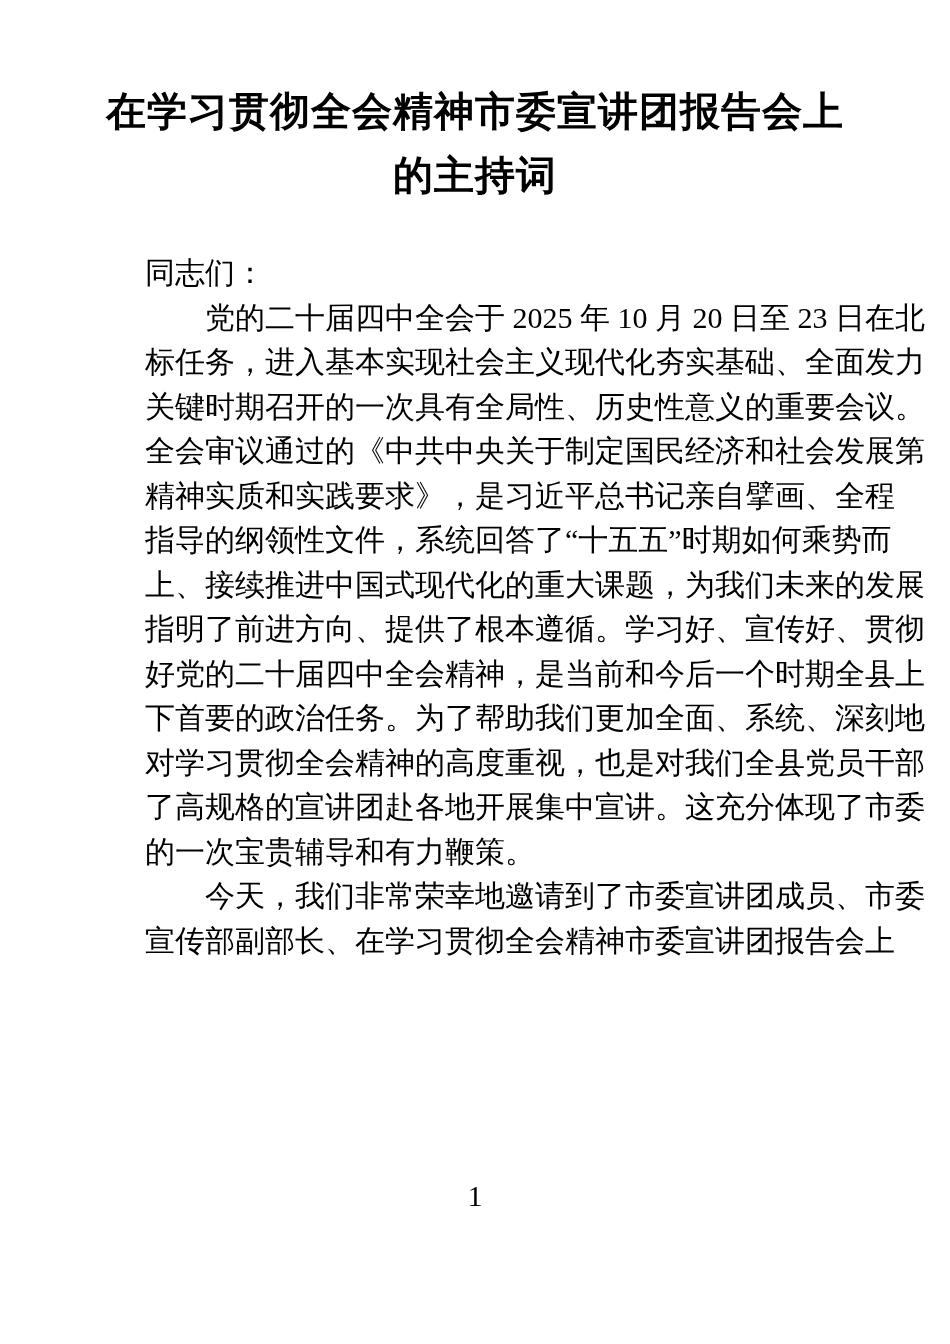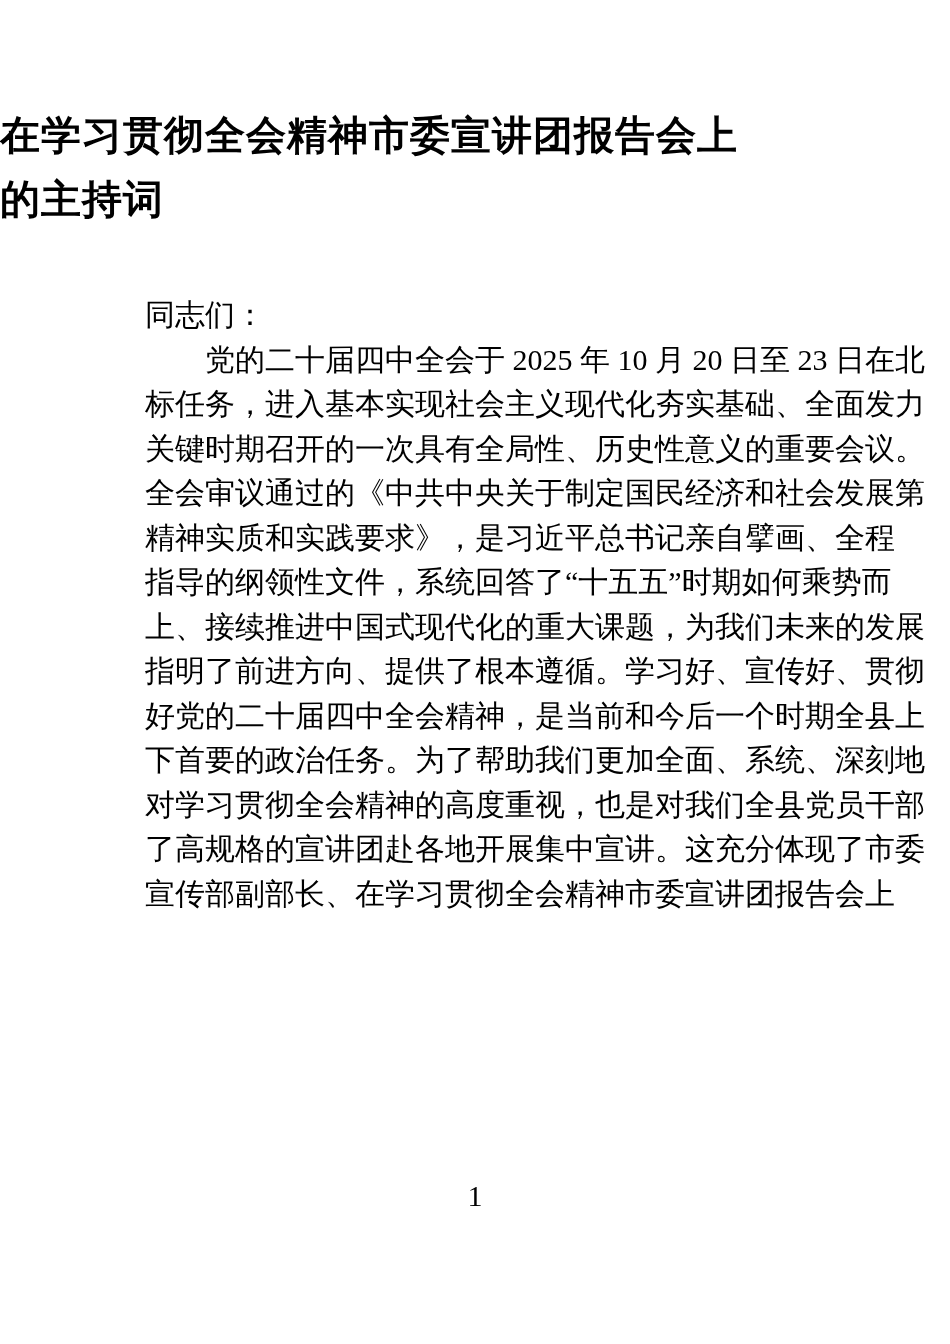--- a/index.html
+++ b/index.html
@@ -11,32 +11,32 @@
     position: relative;
     width: 950px;
     height: 1344px;
     background: #ffffff;
     color: #000000;
     font-family: "Liberation Serif", "DejaVu Serif", serif;
     overflow: hidden;
   }
   .doc-title {
     margin: 0;
-    padding-top: 104px;
-    text-align: left;
+    padding-top: 80px;
+    text-align: center;
     font-size: 40px;
     font-weight: bold;
     line-height: 64px;
     letter-spacing: 1px;
   }
   .doc-title .title-line {
     white-space: nowrap;
   }
   .doc-body {
-    margin-top: 61px;
+    margin-top: 43px;
     padding-left: 145px;
     padding-right: 88px;
     font-size: 30px;
     line-height: 44.5px;
     text-align: left;
   }
   .doc-body .line {
     white-space: nowrap;
   }
   .doc-body .line.indent {
@@ -69,18 +69,20 @@
       <div class="line">关键时期召开的一次具有全局性、历史性意义的重要会议。</div>
       <div class="line">全会审议通过的《中共中央关于制定国民经济和社会发展第</div>
       <div class="line">精神实质和实践要求》，是习近平总书记亲自擘画、全程</div>
       <div class="line">指导的纲领性文件，系统回答了“十五五”时期如何乘势而</div>
       <div class="line">上、接续推进中国式现代化的重大课题，为我们未来的发展</div>
       <div class="line">指明了前进方向、提供了根本遵循。学习好、宣传好、贯彻</div>
       <div class="line">好党的二十届四中全会精神，是当前和今后一个时期全县上</div>
       <div class="line">下首要的政治任务。为了帮助我们更加全面、系统、深刻地</div>
       <div class="line">对学习贯彻全会精神的高度重视，也是对我们全县党员干部</div>
       <div class="line">了高规格的宣讲团赴各地开展集中宣讲。这充分体现了市委</div>
+      <div class="line">的一次宝贵辅导和有力鞭策。</div>
+      <div class="line indent">今天，我们非常荣幸地邀请到了市委宣讲团成员、市委</div>
       <div class="line">宣传部副部长、在学习贯彻全会精神市委宣讲团报告会上</div>
     </div>
 
   <div class="page-footer">1</div>
 
 </div>
 
 </body></html>

